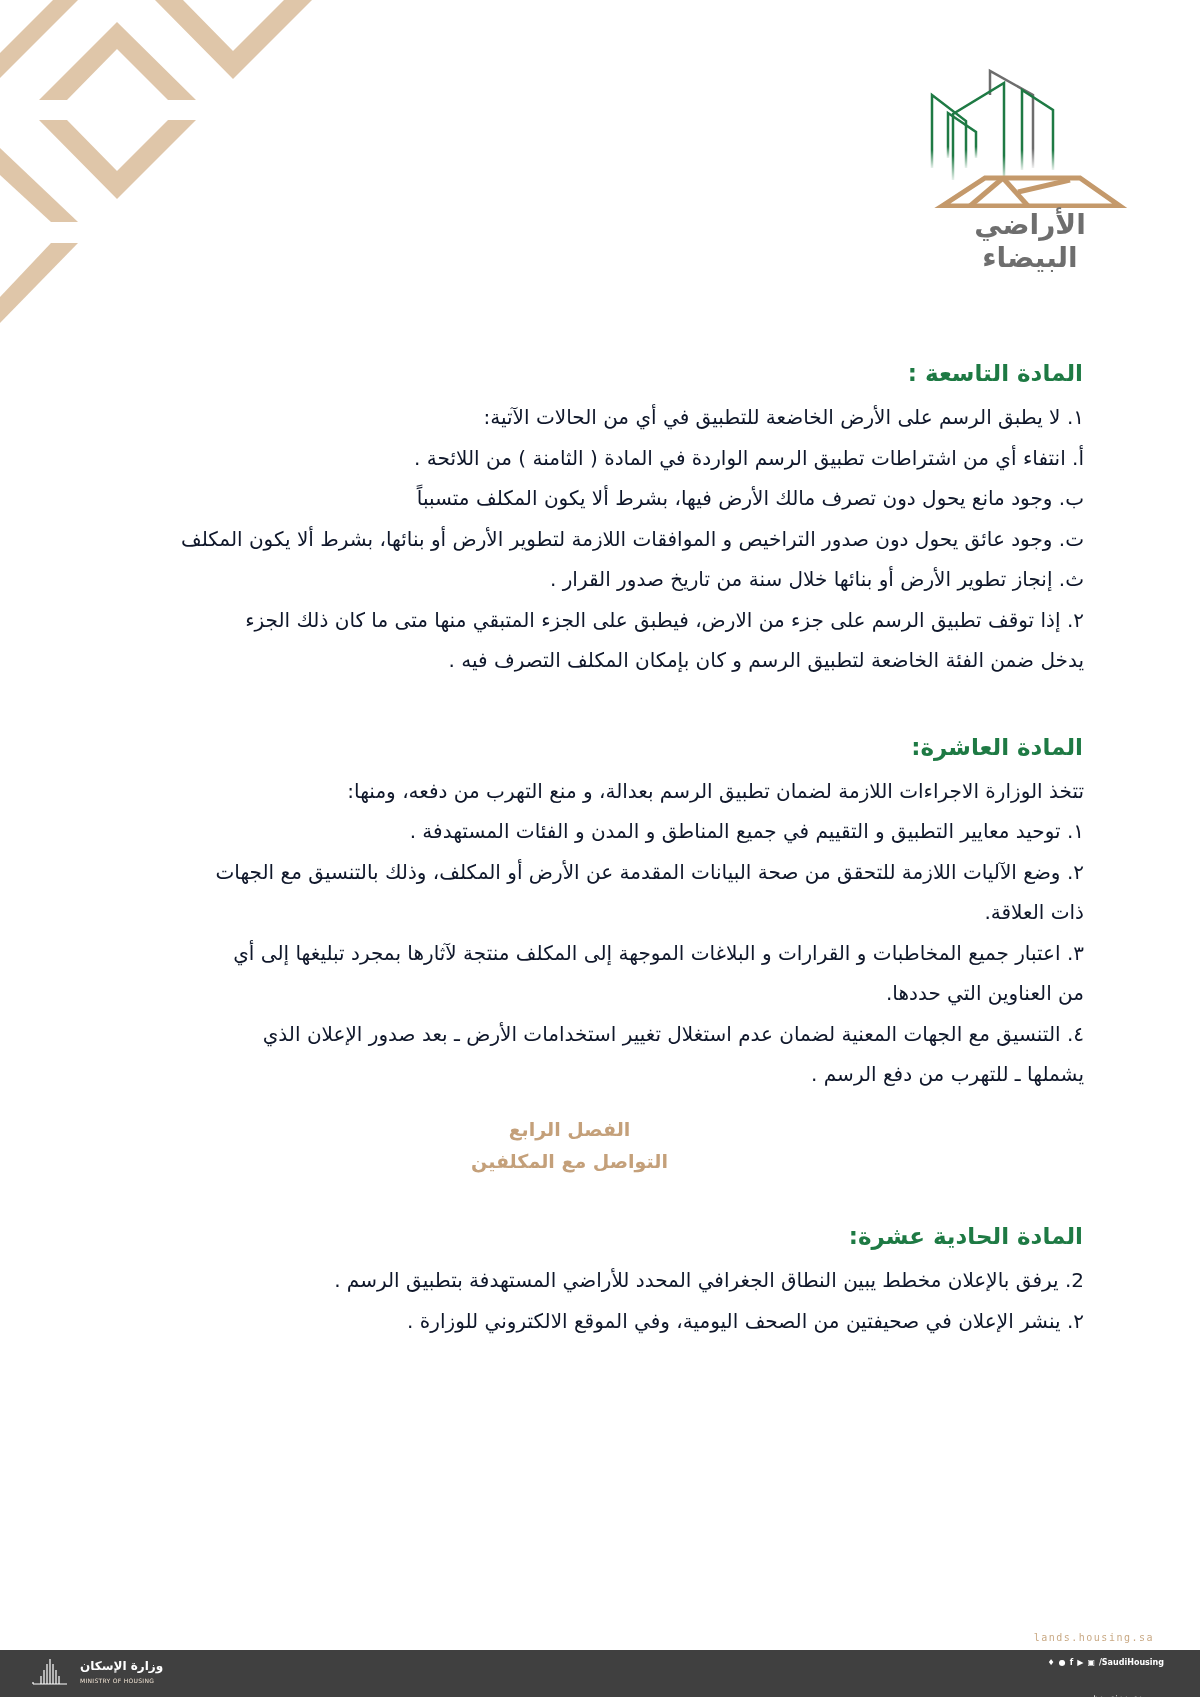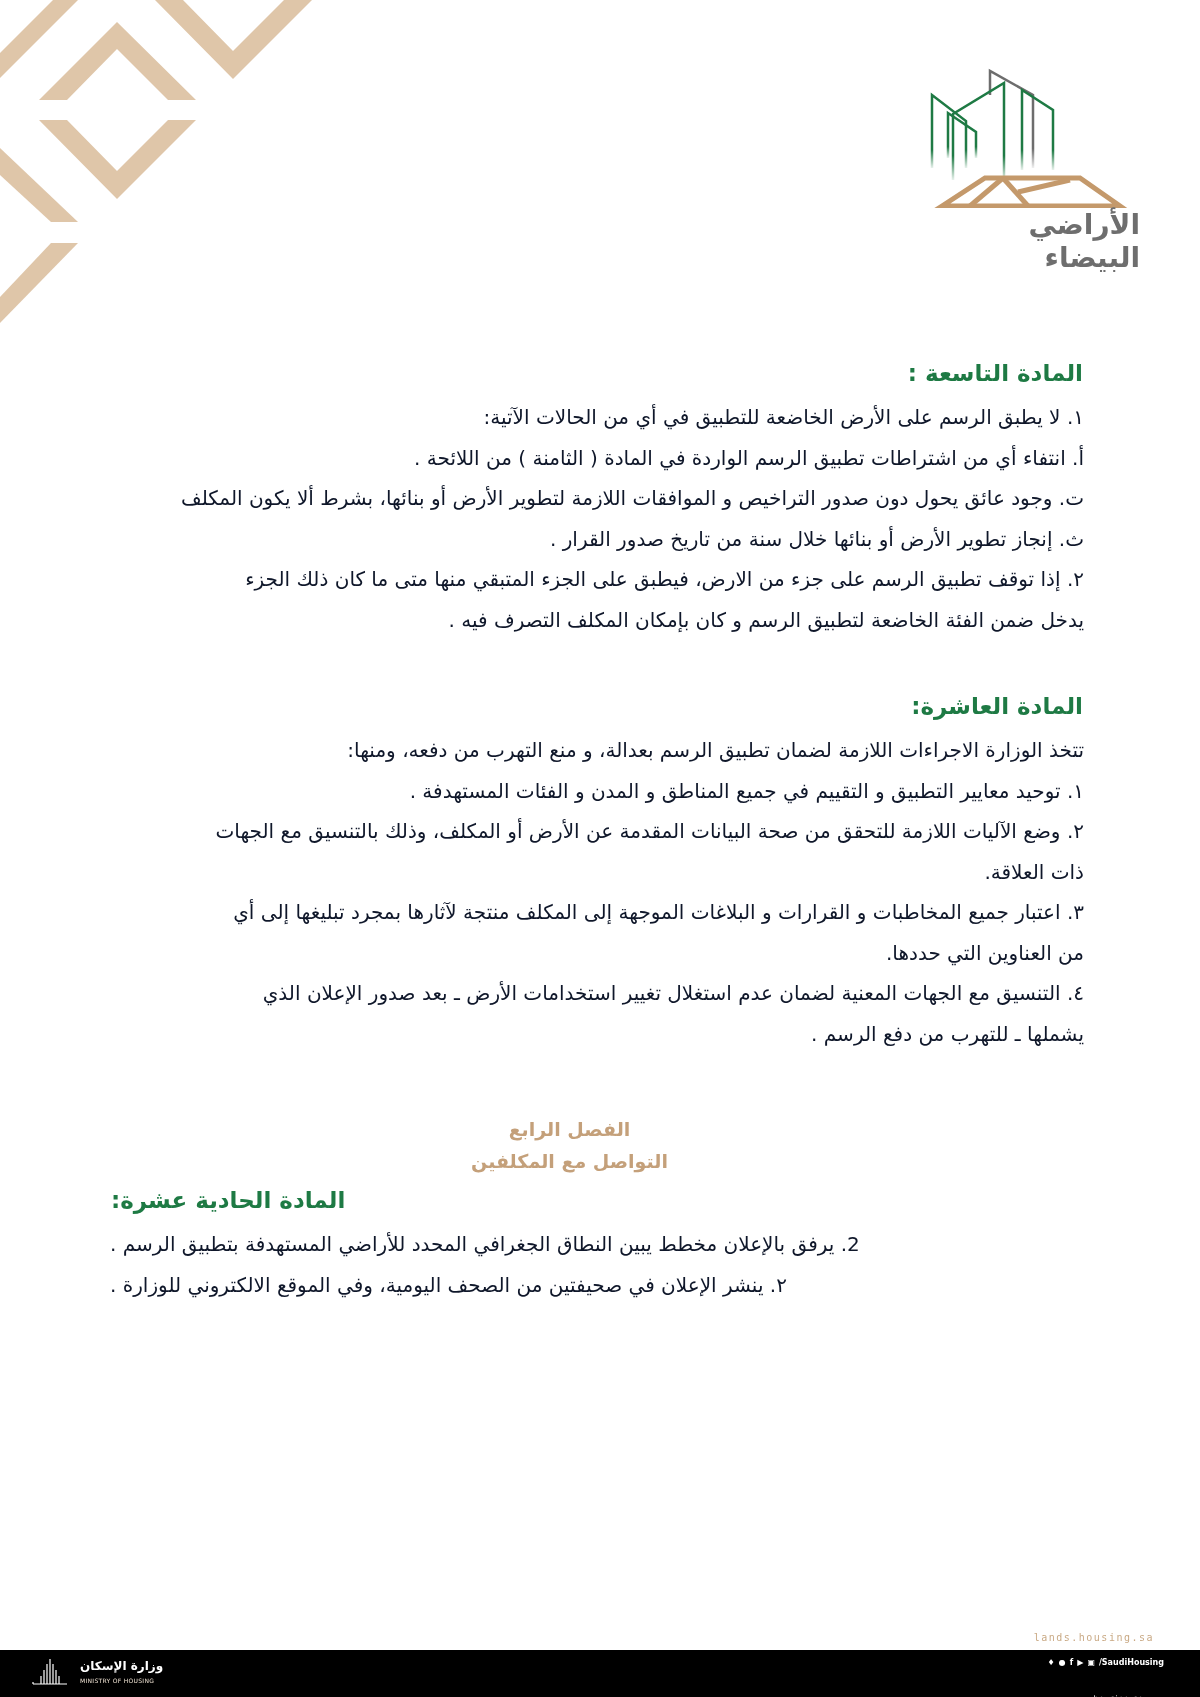--- a/index.html
+++ b/index.html
@@ -6,43 +6,43 @@
     body {
       width: 1200px; height: 1697px; position: relative; overflow: hidden;
       background: #ffffff;
       font-family: "DejaVu Sans", sans-serif;
       color: #2b2b2b;
     }
     .corner-pattern { position: absolute; left: 0; top: 0; width: 320px; height: 330px; }
     .logo { position: absolute; left: 930px; top: 68px; width: 200px; height: 180px; }
     .logo svg { position: absolute; left: 0; top: 0; }
     .logo-text {
-      position: absolute; left: 10px; top: 140px; width: 200px; text-align: right;
+      position: absolute; left: 0; top: 140px; width: 200px; text-align: center;
       direction: rtl; font-size: 28px; font-weight: bold; color: #6e6e6e;
     }
     .content {
       position: absolute; right: 108px; top: 345px; width: 990px;
       direction: rtl; text-align: right;
     }
     .article-title {
       font-size: 23px; font-weight: bold; color: #1e7a44; margin: 9px; line-height: 38px;
     }
     .line { font-size: 20px; line-height: 32.5px; margin: 8px; color: #0f172a; }
     .gap { height: 34px; }
     .chapter {
       position: absolute; left: 0; width: 1139px; top: 1113px; text-align: center;
       direction: rtl; color: #c4a07a; font-size: 19px; font-weight: bold; line-height: 32px;
     }
-    .art11 { position: absolute; right: 108px; top: 1172px; width: 990px; direction: rtl; text-align: left; }
+    .art11 { position: absolute; right: 108px; top: 1208px; width: 990px; direction: rtl; text-align: right; }
     .site-url {
       position: absolute; right: 46px; top: 1632px; font-size: 10px; letter-spacing: 1.5px;
       color: #c9a984; font-family: "DejaVu Sans Mono", monospace;
     }
     .footer {
-      position: absolute; left: 0; top: 1650px; width: 1200px; height: 47px; background: #000000;
+      position: absolute; left: 0; top: 1650px; width: 1200px; height: 47px; background: #404040;
     }
     .ministry-logo { position: absolute; left: 30px; top: 6px; width: 40px; height: 34px; }
     .ministry-name {
       position: absolute; left: 80px; top: 9px; direction: rtl; color: #fff; font-size: 12px; font-weight: bold;
     }
     .ministry-en { position: absolute; left: 80px; top: 27px; color: #f3e6d6; font-size: 6px; letter-spacing: 0.3px; }
     .social {
       position: absolute; right: 36px; top: 8px; color: #fff; font-size: 8px; font-weight: bold;
       display: flex; align-items: center; gap: 4px;
     }
@@ -91,20 +91,21 @@
       <line x1="88" y1="124" x2="140" y2="112"></line>
     </g>
   </svg>
   <div class="logo-text">الأراضي البيضاء</div>
 </div>
 
 <div class="content">
   <h2 class="article-title">المادة التاسعة :</h2>
   <p class="line">١.  لا يطبق الرسم على الأرض الخاضعة للتطبيق في أي من الحالات الآتية:</p>
   <p class="line">أ.     انتفاء أي من اشتراطات تطبيق الرسم الواردة في المادة ( الثامنة ) من اللائحة .</p>
+  <p class="line">ب. وجود مانع يحول دون تصرف مالك الأرض فيها، بشرط ألا يكون المكلف متسبباً</p>
   <p class="line">ت. وجود عائق يحول دون صدور التراخيص و الموافقات اللازمة لتطوير الأرض أو بنائها، بشرط ألا يكون المكلف</p>
   <p class="line">ث. إنجاز تطوير الأرض أو بنائها خلال سنة من تاريخ صدور القرار .</p>
   <p class="line">٢. إذا توقف تطبيق الرسم على جزء من الارض، فيطبق على الجزء المتبقي منها متى ما كان ذلك الجزء</p>
   <p class="line">يدخل ضمن الفئة الخاضعة لتطبيق الرسم و كان بإمكان المكلف التصرف فيه .</p>
 
   <div class="gap"></div>
 
   <h2 class="article-title">المادة العاشرة:</h2>
   <p class="line">تتخذ الوزارة الاجراءات اللازمة لضمان تطبيق الرسم بعدالة، و منع التهرب من دفعه، ومنها:</p>
   <p class="line">١.  توحيد معايير التطبيق و التقييم في جميع المناطق و المدن و الفئات المستهدفة .</p>

